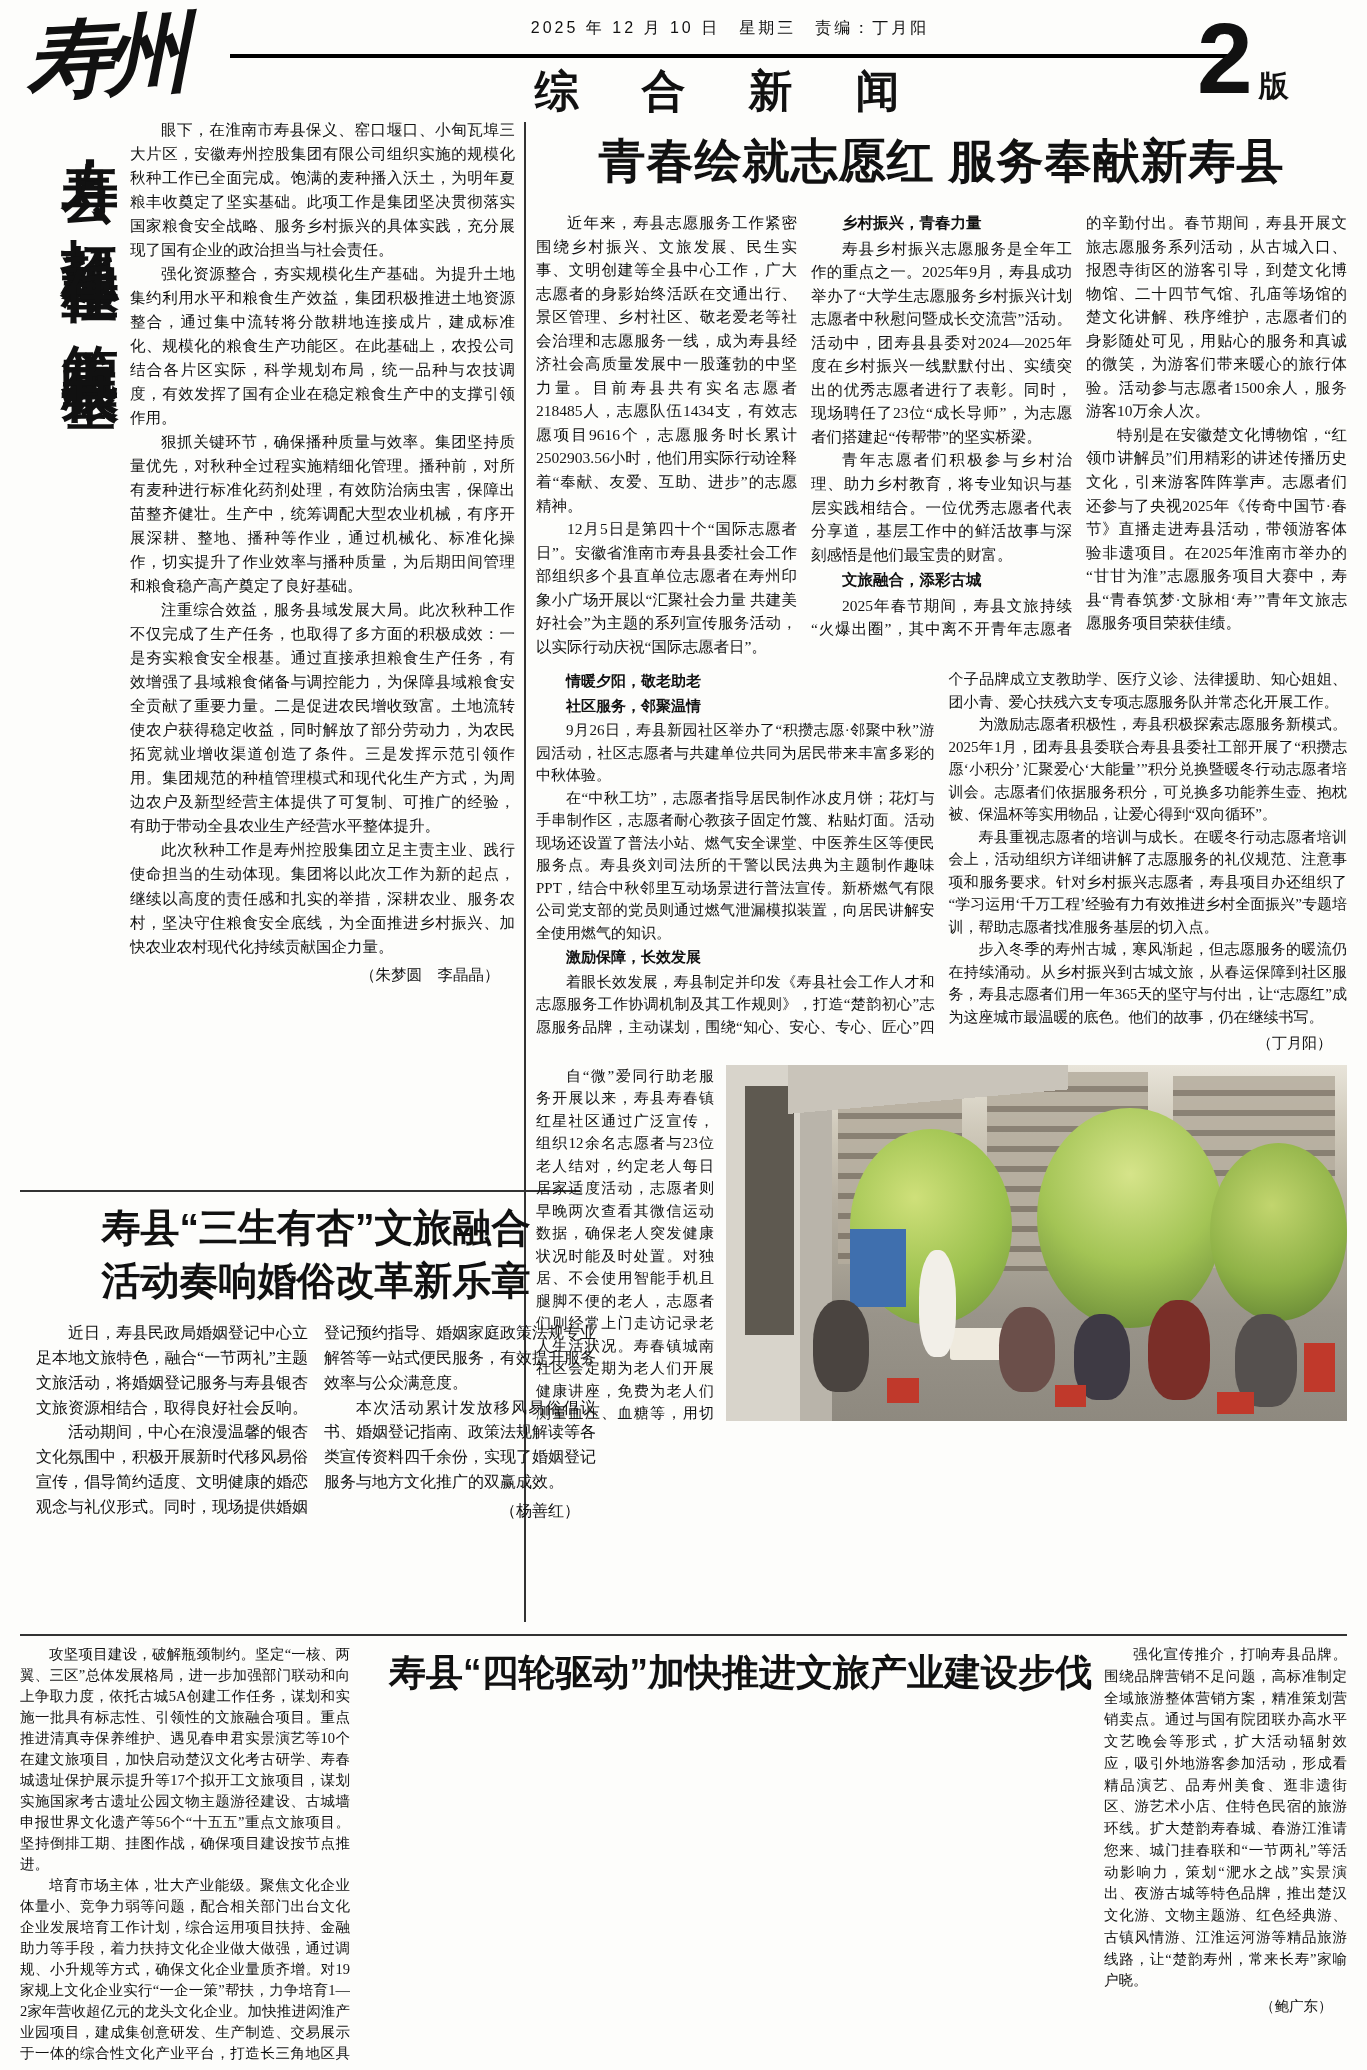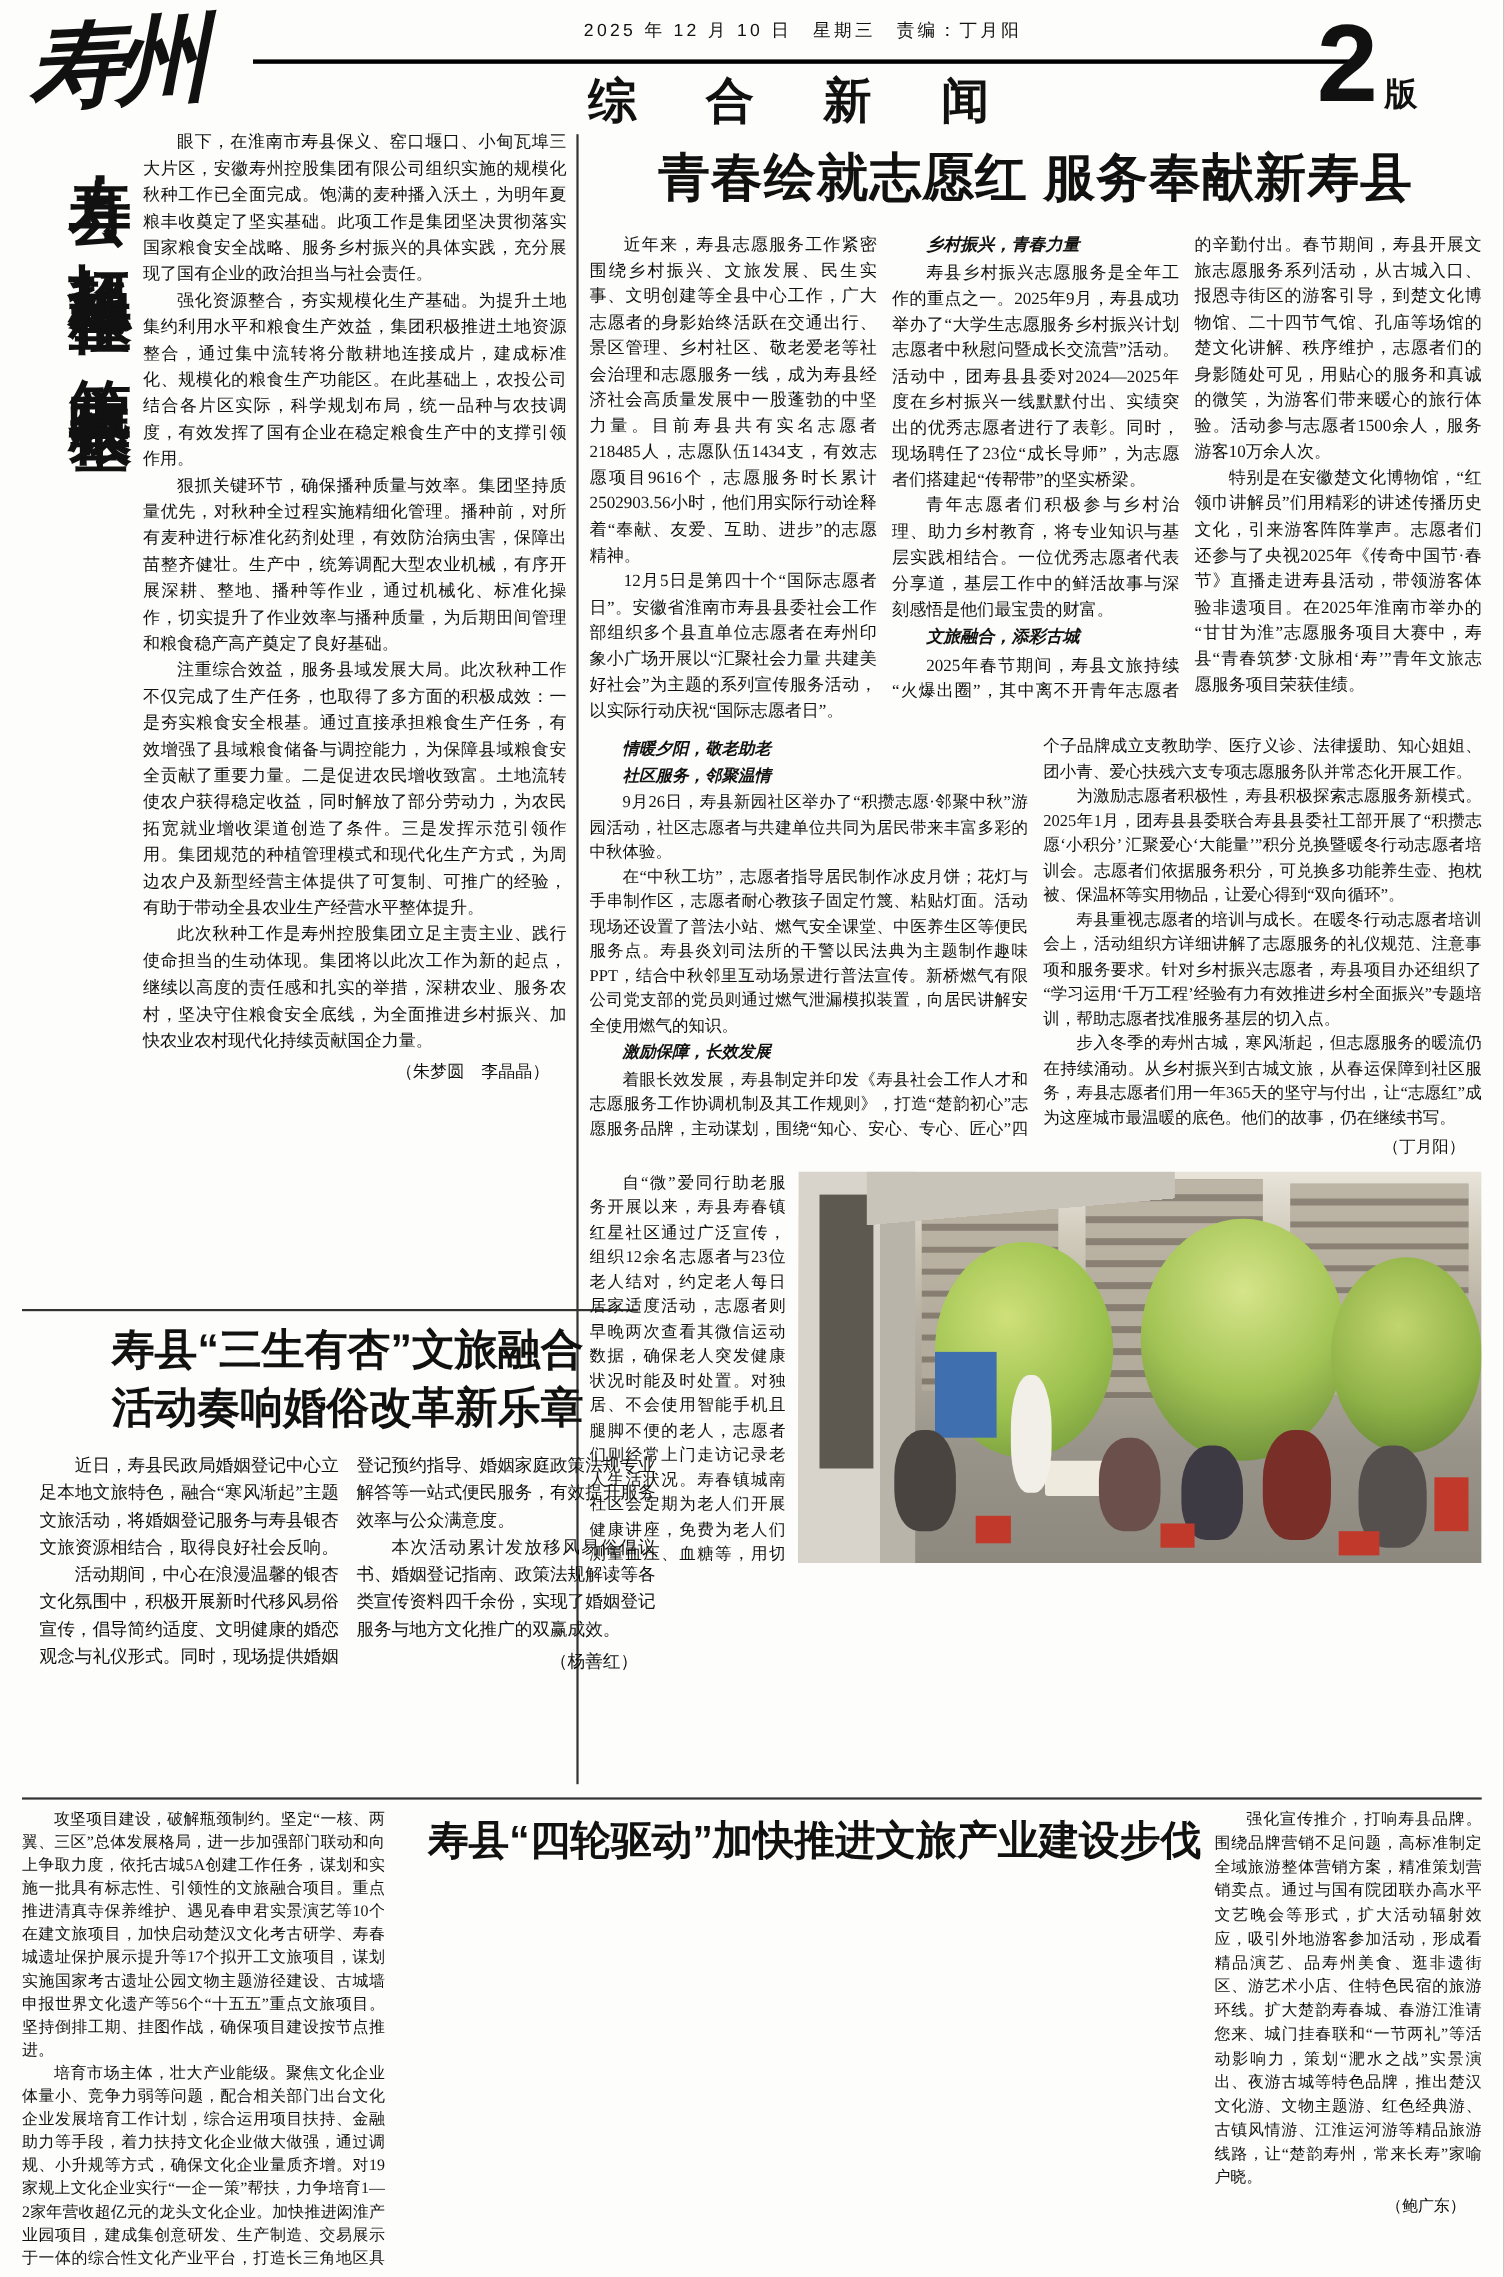--- a/index.html
+++ b/index.html
@@ -15,21 +15,21 @@
   .hrule{position:absolute;left:210px;top:48px;width:1000px;height:4px;background:#000;}
   .section-title{position:absolute;left:210px;top:56px;width:1000px;text-align:center;
             font-size:44px;font-weight:900;letter-spacing:26px;}
   .edition{position:absolute;right:0;top:0;width:150px;height:104px;}
   .edition-num{font-size:100px;font-weight:900;font-family:"Liberation Sans",sans-serif;
             line-height:104px;float:left;}
   .edition-label{font-size:30px;font-weight:700;line-height:160px;float:left;margin-left:6px;}
   
   .body-text p{margin:0;text-align:justify;text-indent:2em;}
   .byline{text-align:right;margin-top:4px;padding-right:1em;}
-  .subhead{font-weight:bold;font-style:italic;text-indent:2em;margin:2px 0;}
+  .subhead{font-weight:bold;text-indent:2em;margin:2px 0;}
   .vrule{position:absolute;width:1.5px;background:#333;}
   .hdiv{position:absolute;height:1.5px;background:#333;}
   
   .article1{position:absolute;left:20px;top:118px;width:495px;height:1058px;display:flex;overflow:hidden;}
   .a1-headline{width:100px;font-size:57px;font-weight:900;line-height:1.04;
       writing-mode:vertical-rl;text-orientation:upright;letter-spacing:6px;height:1050px;}
   .a1-text{flex:1;font-size:15.5px;line-height:1.55;padding-left:10px;overflow:hidden;}
   
   .article2{position:absolute;left:36px;top:1202px;width:560px;height:424px;overflow:hidden;}
   .a2-headline{font-size:39px;font-weight:900;font-family:"Liberation Sans",sans-serif;
@@ -155,21 +155,21 @@
       </div>
     </div>
   </div>
 
   <div class="article2">
     <div class="a2-headline">
       <div>寿县“三生有杏”文旅融合</div>
       <div>活动奏响婚俗改革新乐章</div>
     </div>
     <div class="a2-cols body-text">
-      <p>近日，寿县民政局婚姻登记中心立足本地文旅特色，融合“寒风渐起”主题文旅活动，将婚姻登记服务与寿县银杏文旅资源相结合，取得良好社会反响。</p>
+      <p>近日，寿县民政局婚姻登记中心立足本地文旅特色，融合“一节两礼”主题文旅活动，将婚姻登记服务与寿县银杏文旅资源相结合，取得良好社会反响。</p>
       <p>活动期间，中心在浪漫温馨的银杏文化氛围中，积极开展新时代移风易俗宣传，倡导简约适度、文明健康的婚恋观念与礼仪形式。同时，现场提供婚姻登记预约指导、婚姻家庭政策法规专业解答等一站式便民服务，有效提升服务效率与公众满意度。</p>
       <p>本次活动累计发放移风易俗倡议书、婚姻登记指南、政策法规解读等各类宣传资料四千余份，实现了婚姻登记服务与地方文化推广的双赢成效。</p>
       <div class="byline">（杨善红）</div>
     </div>
   </div>
 
   <div class="hdiv" style="left:20px;top:1634px;width:1327px;"></div>
 
   <div class="bottom-article">
     <div class="ba-col1 body-text">

